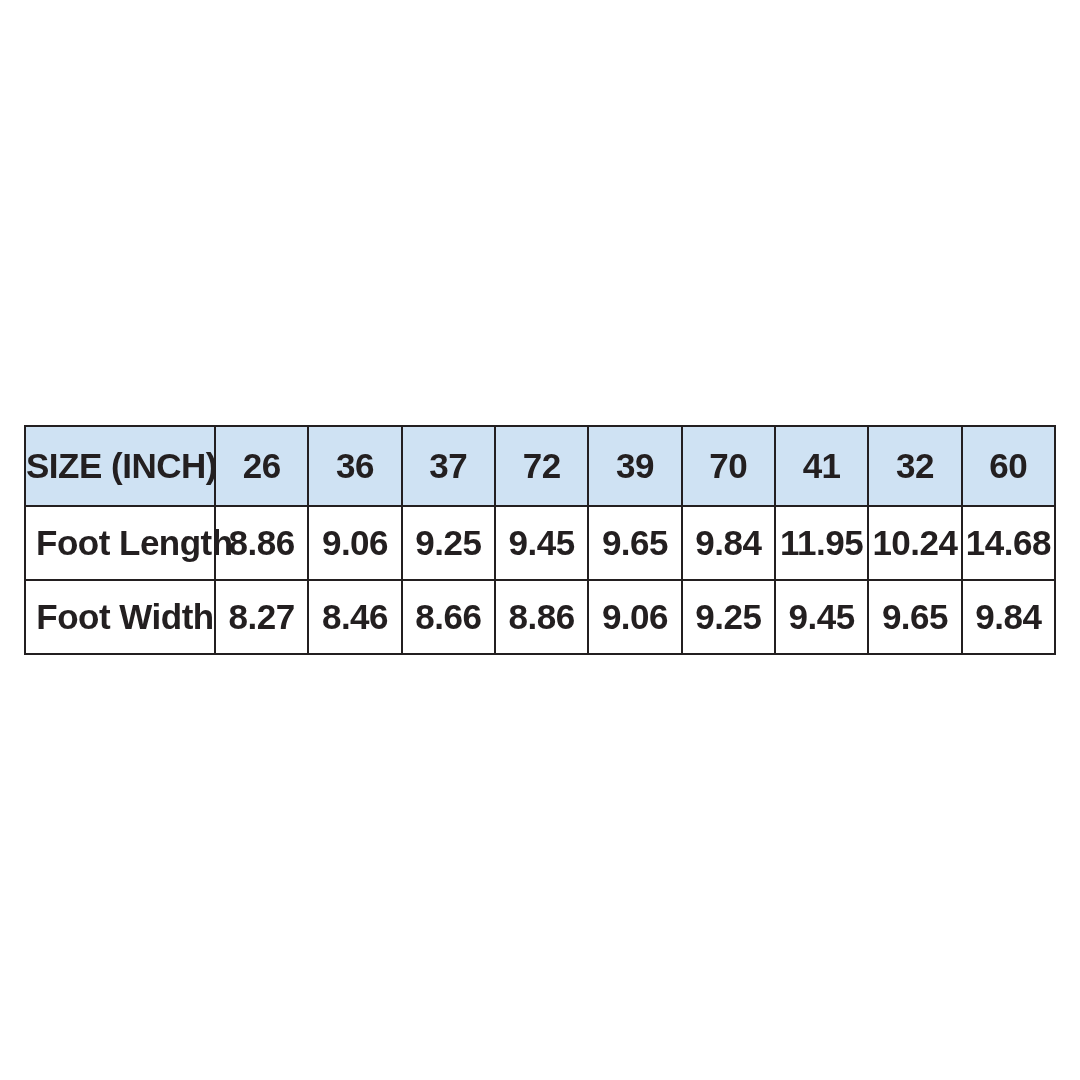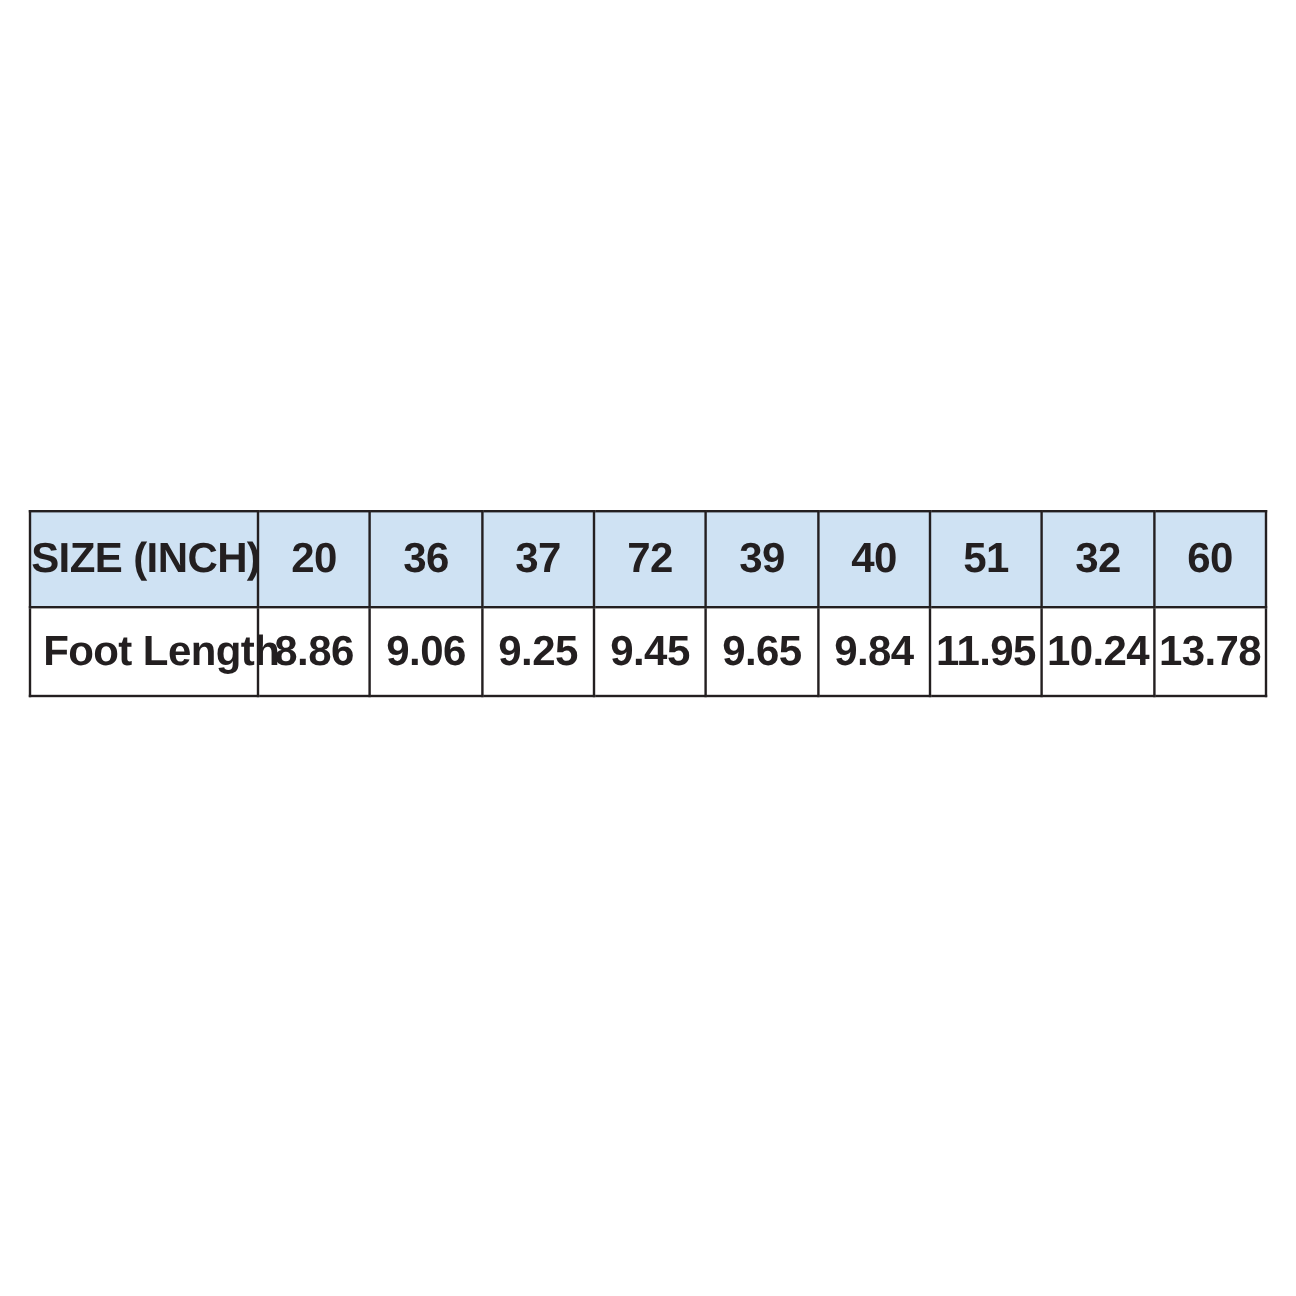--- a/index.html
+++ b/index.html
@@ -53,37 +53,49 @@
   }
 </style>
 </head>
 <body>
 
 <div id="size-chart-wrap">
   <table class="size-table">
     <tbody>
       <tr class="header-row">
         <td class="row-label">SIZE (INCH)</td>
-        <td>20</td>
+        <td>26</td>
         <td>36</td>
         <td>37</td>
         <td>72</td>
         <td>39</td>
-        <td>40</td>
-        <td>51</td>
+        <td>70</td>
+        <td>41</td>
         <td>32</td>
         <td>60</td>
       </tr>
       <tr>
         <td class="row-label">Foot Length</td>
         <td>8.86</td>
         <td>9.06</td>
         <td>9.25</td>
         <td>9.45</td>
         <td>9.65</td>
         <td>9.84</td>
         <td>11.95</td>
         <td>10.24</td>
-        <td>13.78</td>
+        <td>14.68</td>
+      </tr>
+      <tr>
+        <td class="row-label">Foot Width</td>
+        <td>8.27</td>
+        <td>8.46</td>
+        <td>8.66</td>
+        <td>8.86</td>
+        <td>9.06</td>
+        <td>9.25</td>
+        <td>9.45</td>
+        <td>9.65</td>
+        <td>9.84</td>
       </tr>
     </tbody>
   </table>
 </div>
 
 </body></html>

